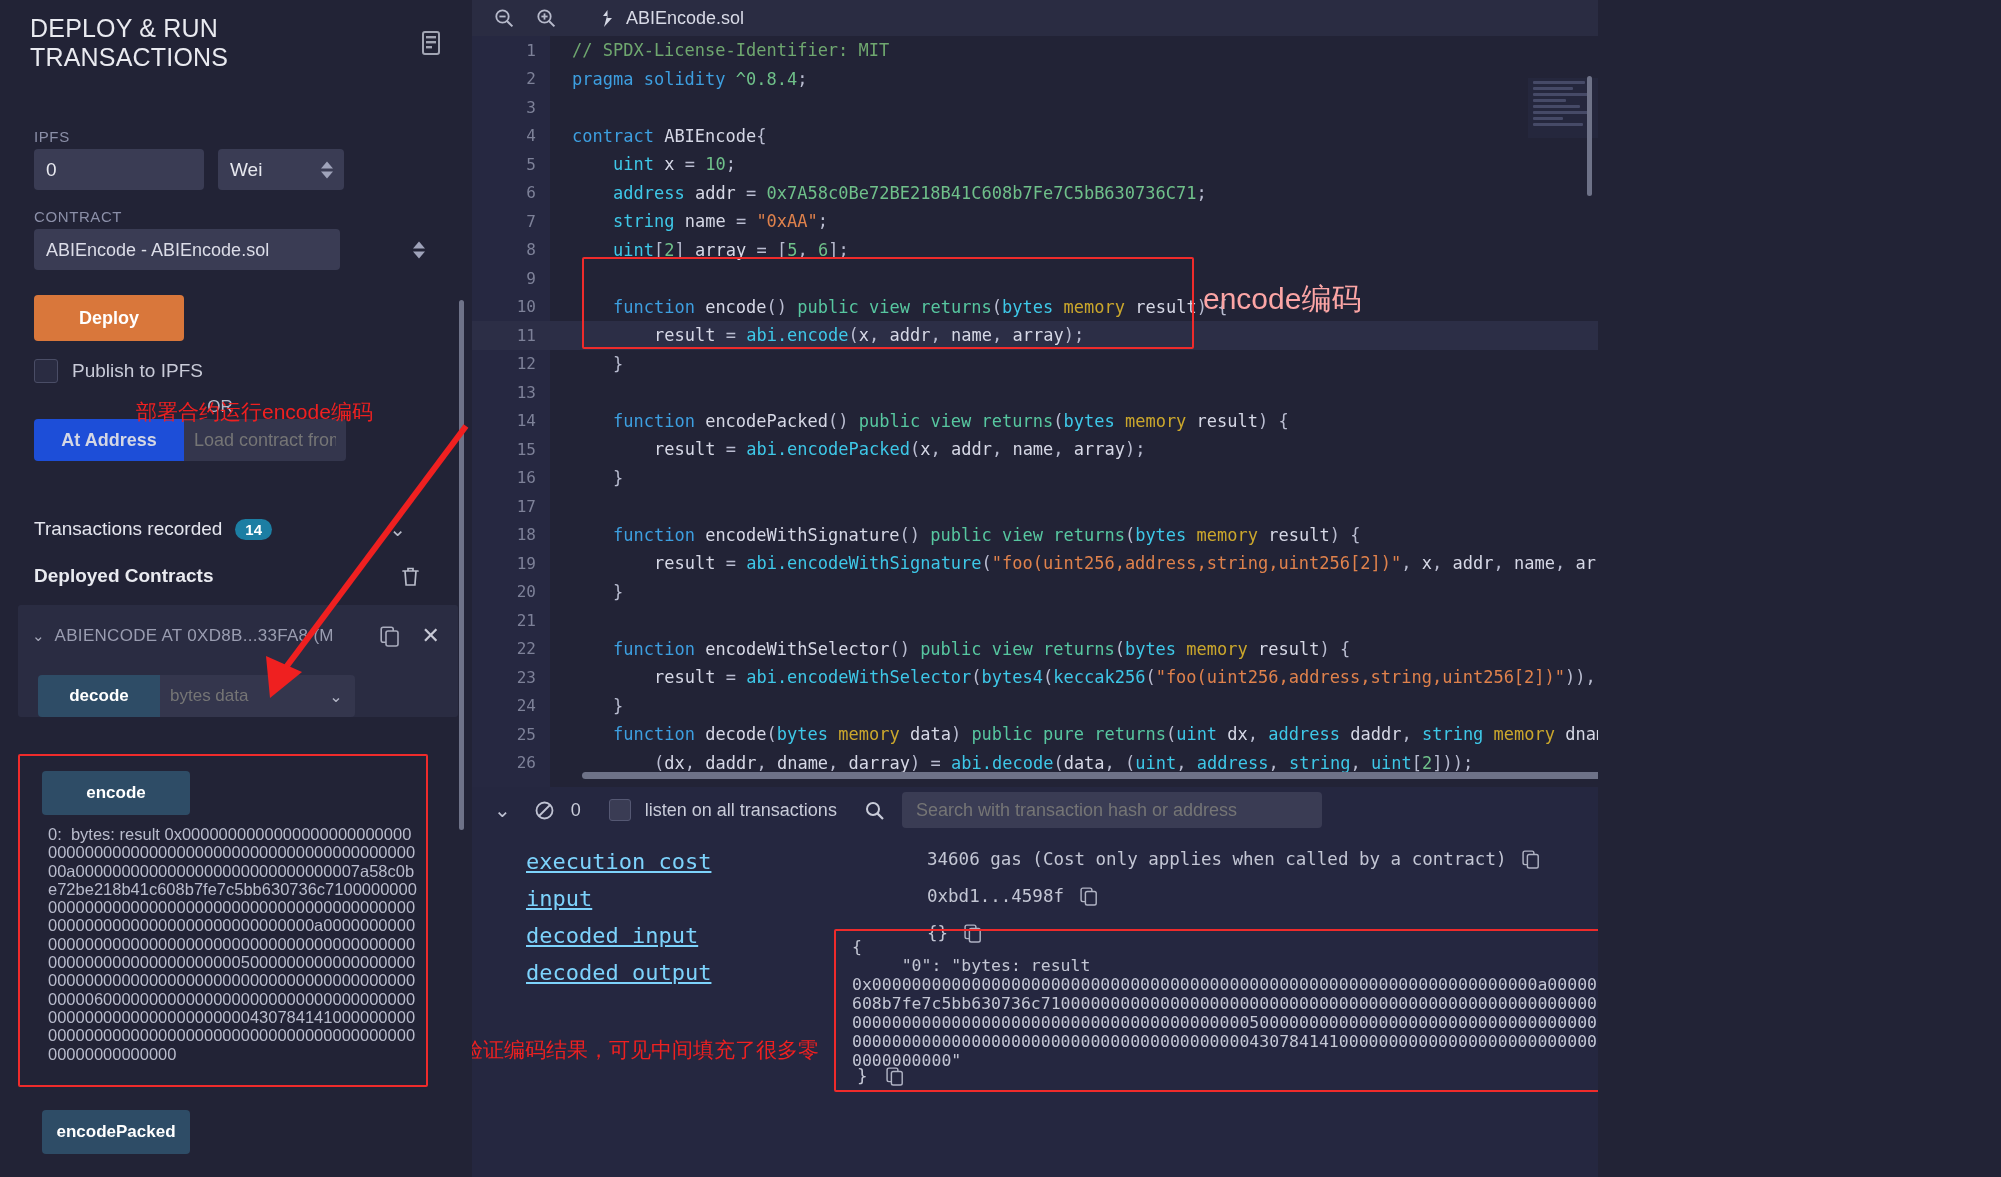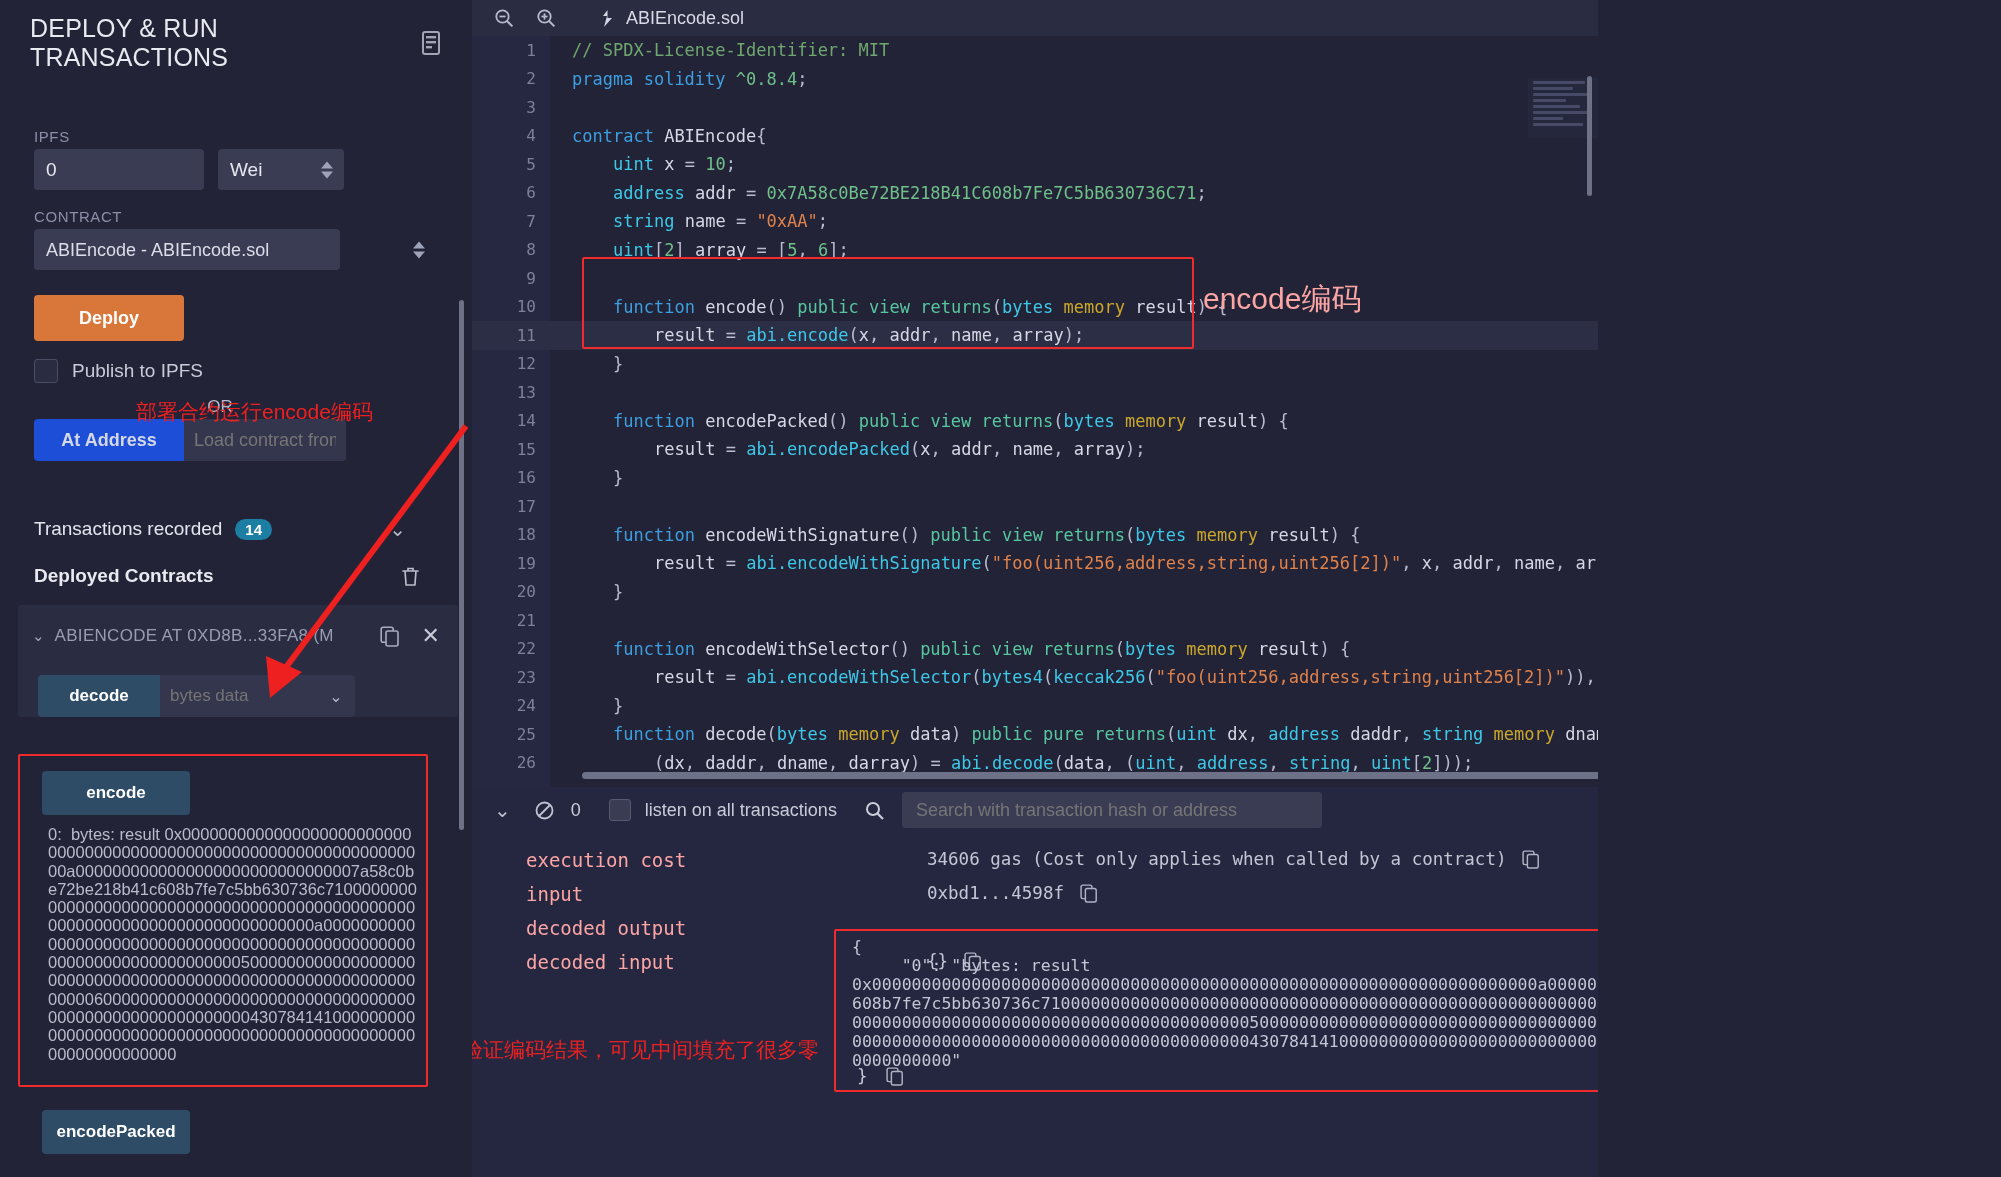--- a/index.html
+++ b/index.html
@@ -221,22 +221,22 @@
   .tb-listen { color:#c9ccd9; font-size:18px; margin-right: 28px; }
   .tb-search-icon { color:#c9ccd9; font-size:19px; margin-right: 18px; }
   .tb-search {
     background:#3a3c54; border:none; border-radius:4px; height: 36px; width: 420px;
     color:#fef9c3; font-size:18px; padding: 0 14px; outline:none;
     font-family:"Liberation Sans", sans-serif;
   }
 
   .tx-rows { padding: 10px 0 0 0; }
   .tx-row { display:flex; padding: 6px 0 6px 0; align-items:flex-start; }
-  .tx-key { width: 455px; padding-left: 54px; color:#fca5a5; font-size:19px;
-            font-family:"DejaVu Sans Mono", monospace; }
+  .tx-key { width: 455px; padding-left: 54px; color:#7dd3fc; font-size:22px;
+            font-family:"DejaVu Sans Mono", monospace;text-decoration:underline; }
   .tx-val { color:#c3c6d4; font-size:17.5px; font-family:"DejaVu Sans Mono", monospace;
             display:flex; align-items:center; gap: 16px; }
   .copy-ic { color:#b0b3c3; font-size:17px; }
 
   .out-redbox {
     position:absolute; left: 362px; top: 142px; width: 1209px; height: 163px;
     border: 2px solid #ef2b2b; border-radius: 2px; pointer-events:none;
   }
   .out-block {
     position:absolute; left: 380px; top: 150px; width: 1190px;
@@ -477,35 +477,35 @@
               <span>0xbd1...4598f</span>
               <span class="copy-ic">
                 <svg width="18" height="19" viewBox="0 0 20 21">
                   <rect x="1.2" y="1.2" width="12" height="15" rx="2" fill="none" stroke="#b0b3c3" stroke-width="1.6"></rect>
                   <rect x="6" y="5" width="12" height="15" rx="2" fill="#252740" stroke="#b0b3c3" stroke-width="1.6"></rect>
                 </svg>
               </span>
             </div>
           </div>
           <div class="tx-row">
-            <div class="tx-key">decoded output</div>
-            <div class="tx-val">
-              <span></span>
-            </div>
-          </div>
-          <div class="tx-row">
             <div class="tx-key">decoded input</div>
             <div class="tx-val">
               <span>{}</span>
               <span class="copy-ic">
                 <svg width="18" height="19" viewBox="0 0 20 21">
                   <rect x="1.2" y="1.2" width="12" height="15" rx="2" fill="none" stroke="#b0b3c3" stroke-width="1.6"></rect>
                   <rect x="6" y="5" width="12" height="15" rx="2" fill="#252740" stroke="#b0b3c3" stroke-width="1.6"></rect>
                 </svg>
               </span>
+            </div>
+          </div>
+          <div class="tx-row">
+            <div class="tx-key">decoded output</div>
+            <div class="tx-val">
+              <span></span>
             </div>
           </div>
         </div>
 
       <div class="out-redbox"></div>
       <div class="out-block">{
      "0": "bytes: result
 0x0000000000000000000000000000000000000000000000000000000000000000000a0000000000000000000000000000007a58c0be72be218b41c608b7fe7c5bb630736c71000000000000000000000000000000000000000000000000000000000000000000000000a0000000000000000000000000000000000000000000000000000000000000000050000000000000000000000000000000000000000000000000000000000000000600000000000000000000000000000000000000000000000000000430784141000000000000000000000000000000000000000000000000000000000000000000
 0000000000"</div>
       <div class="out-close">

